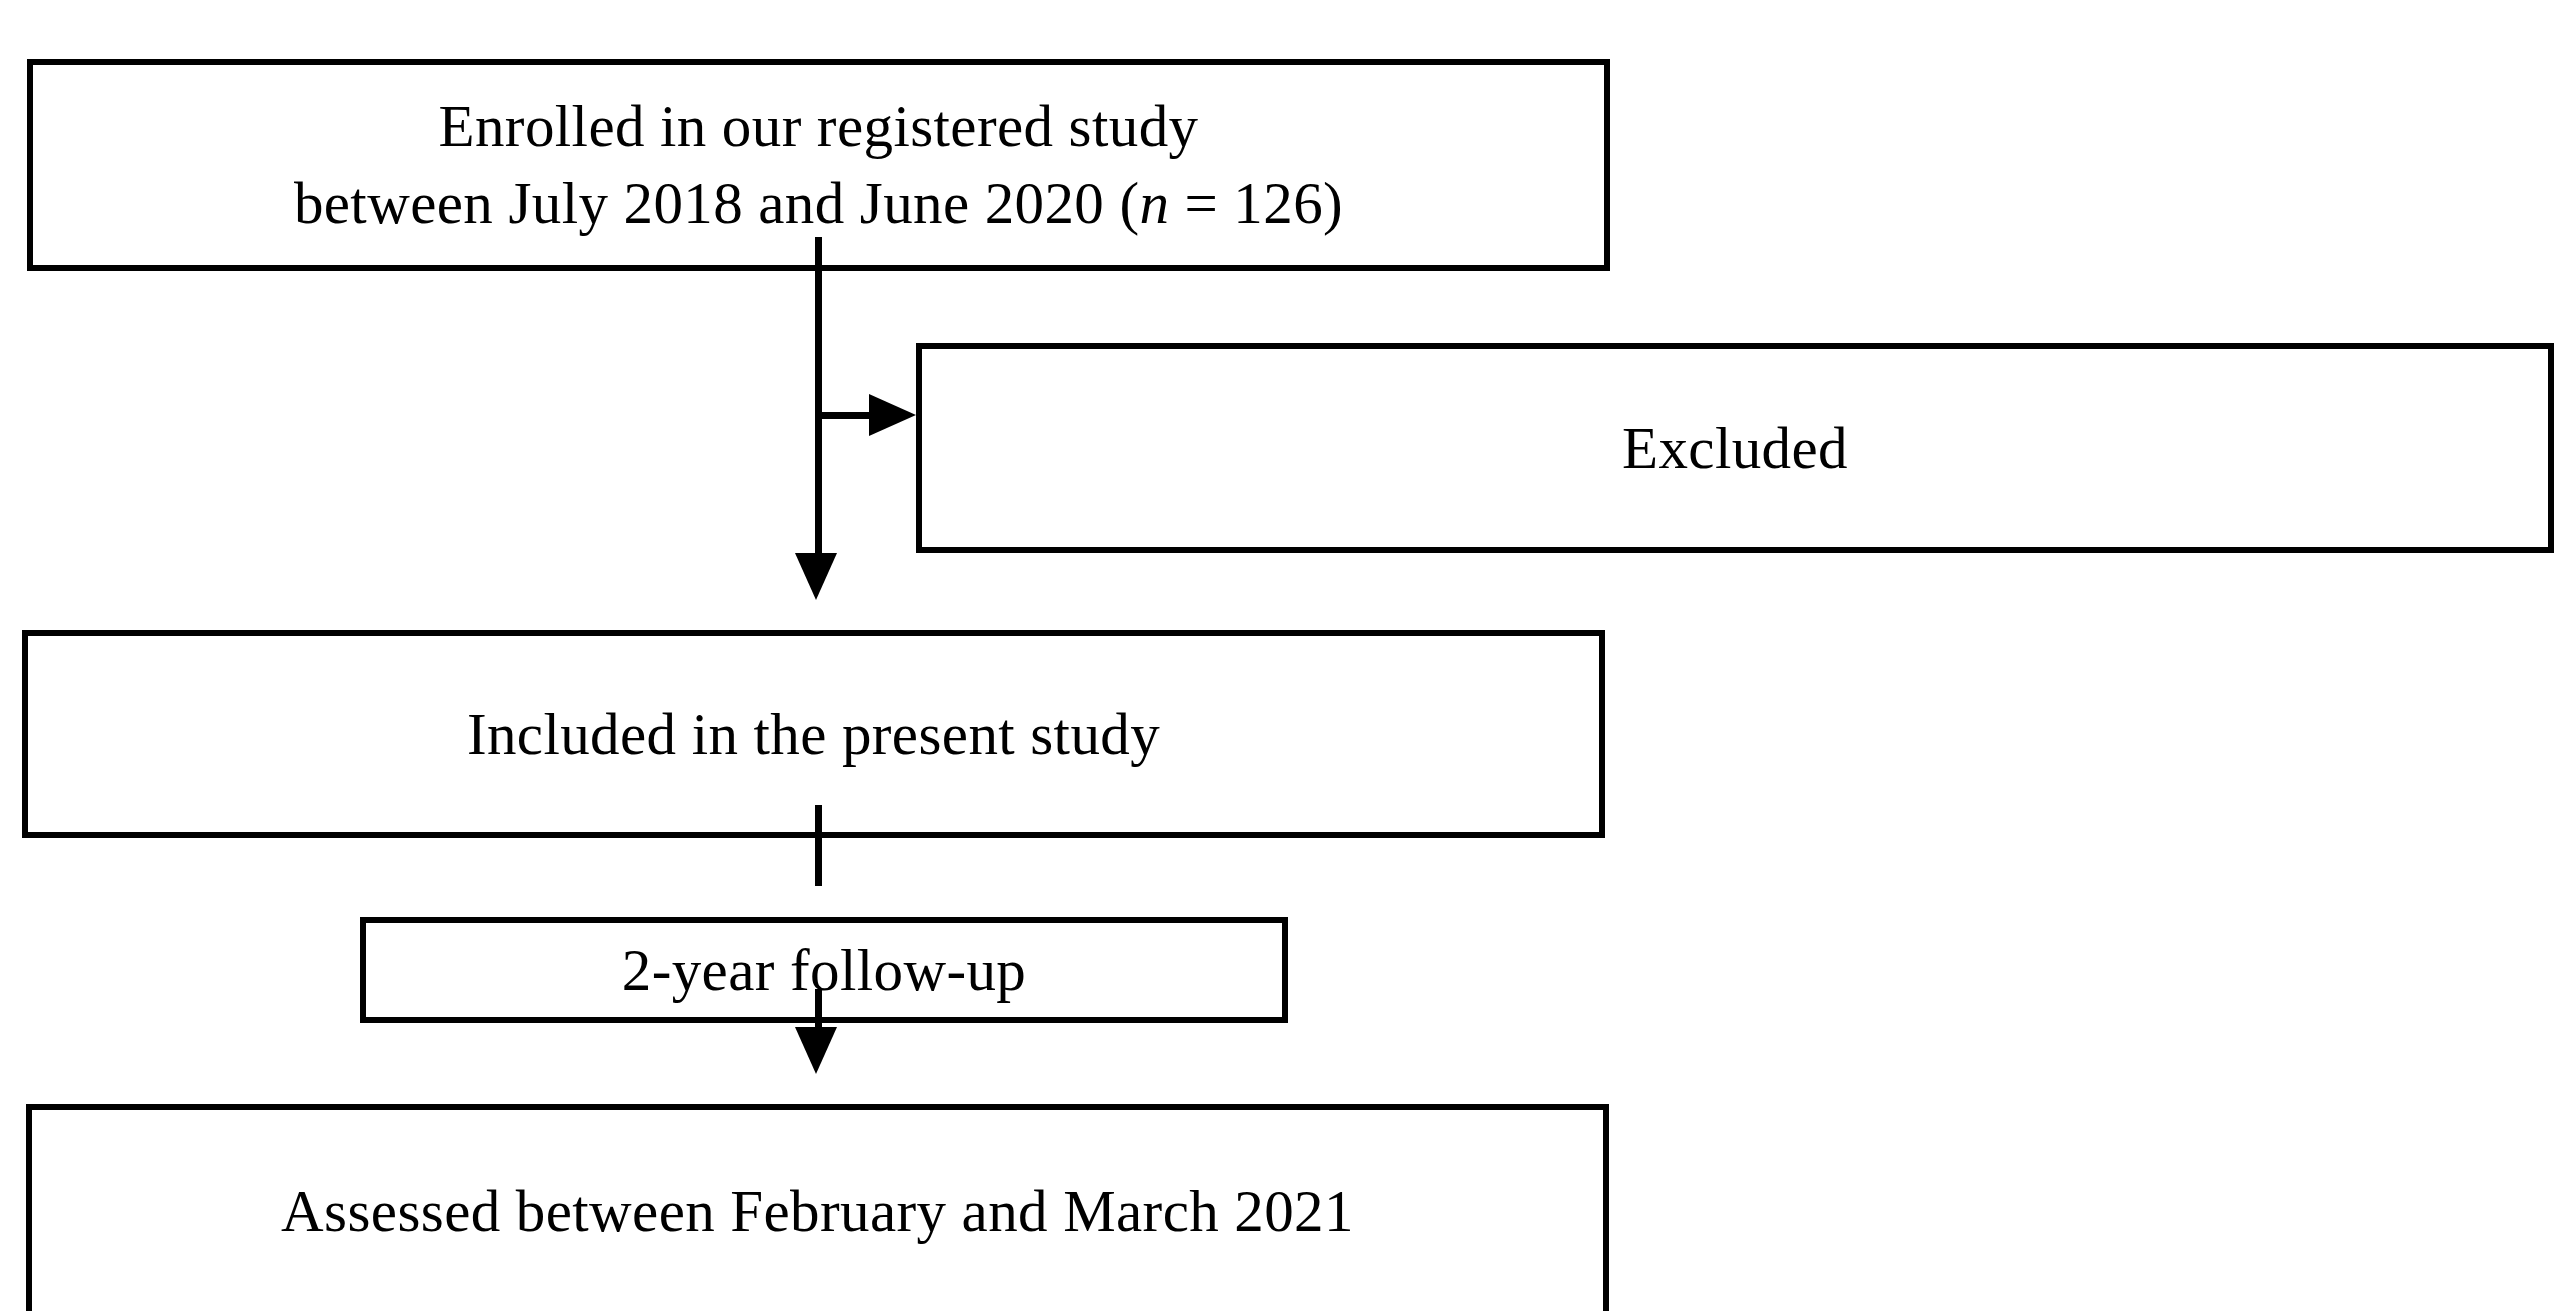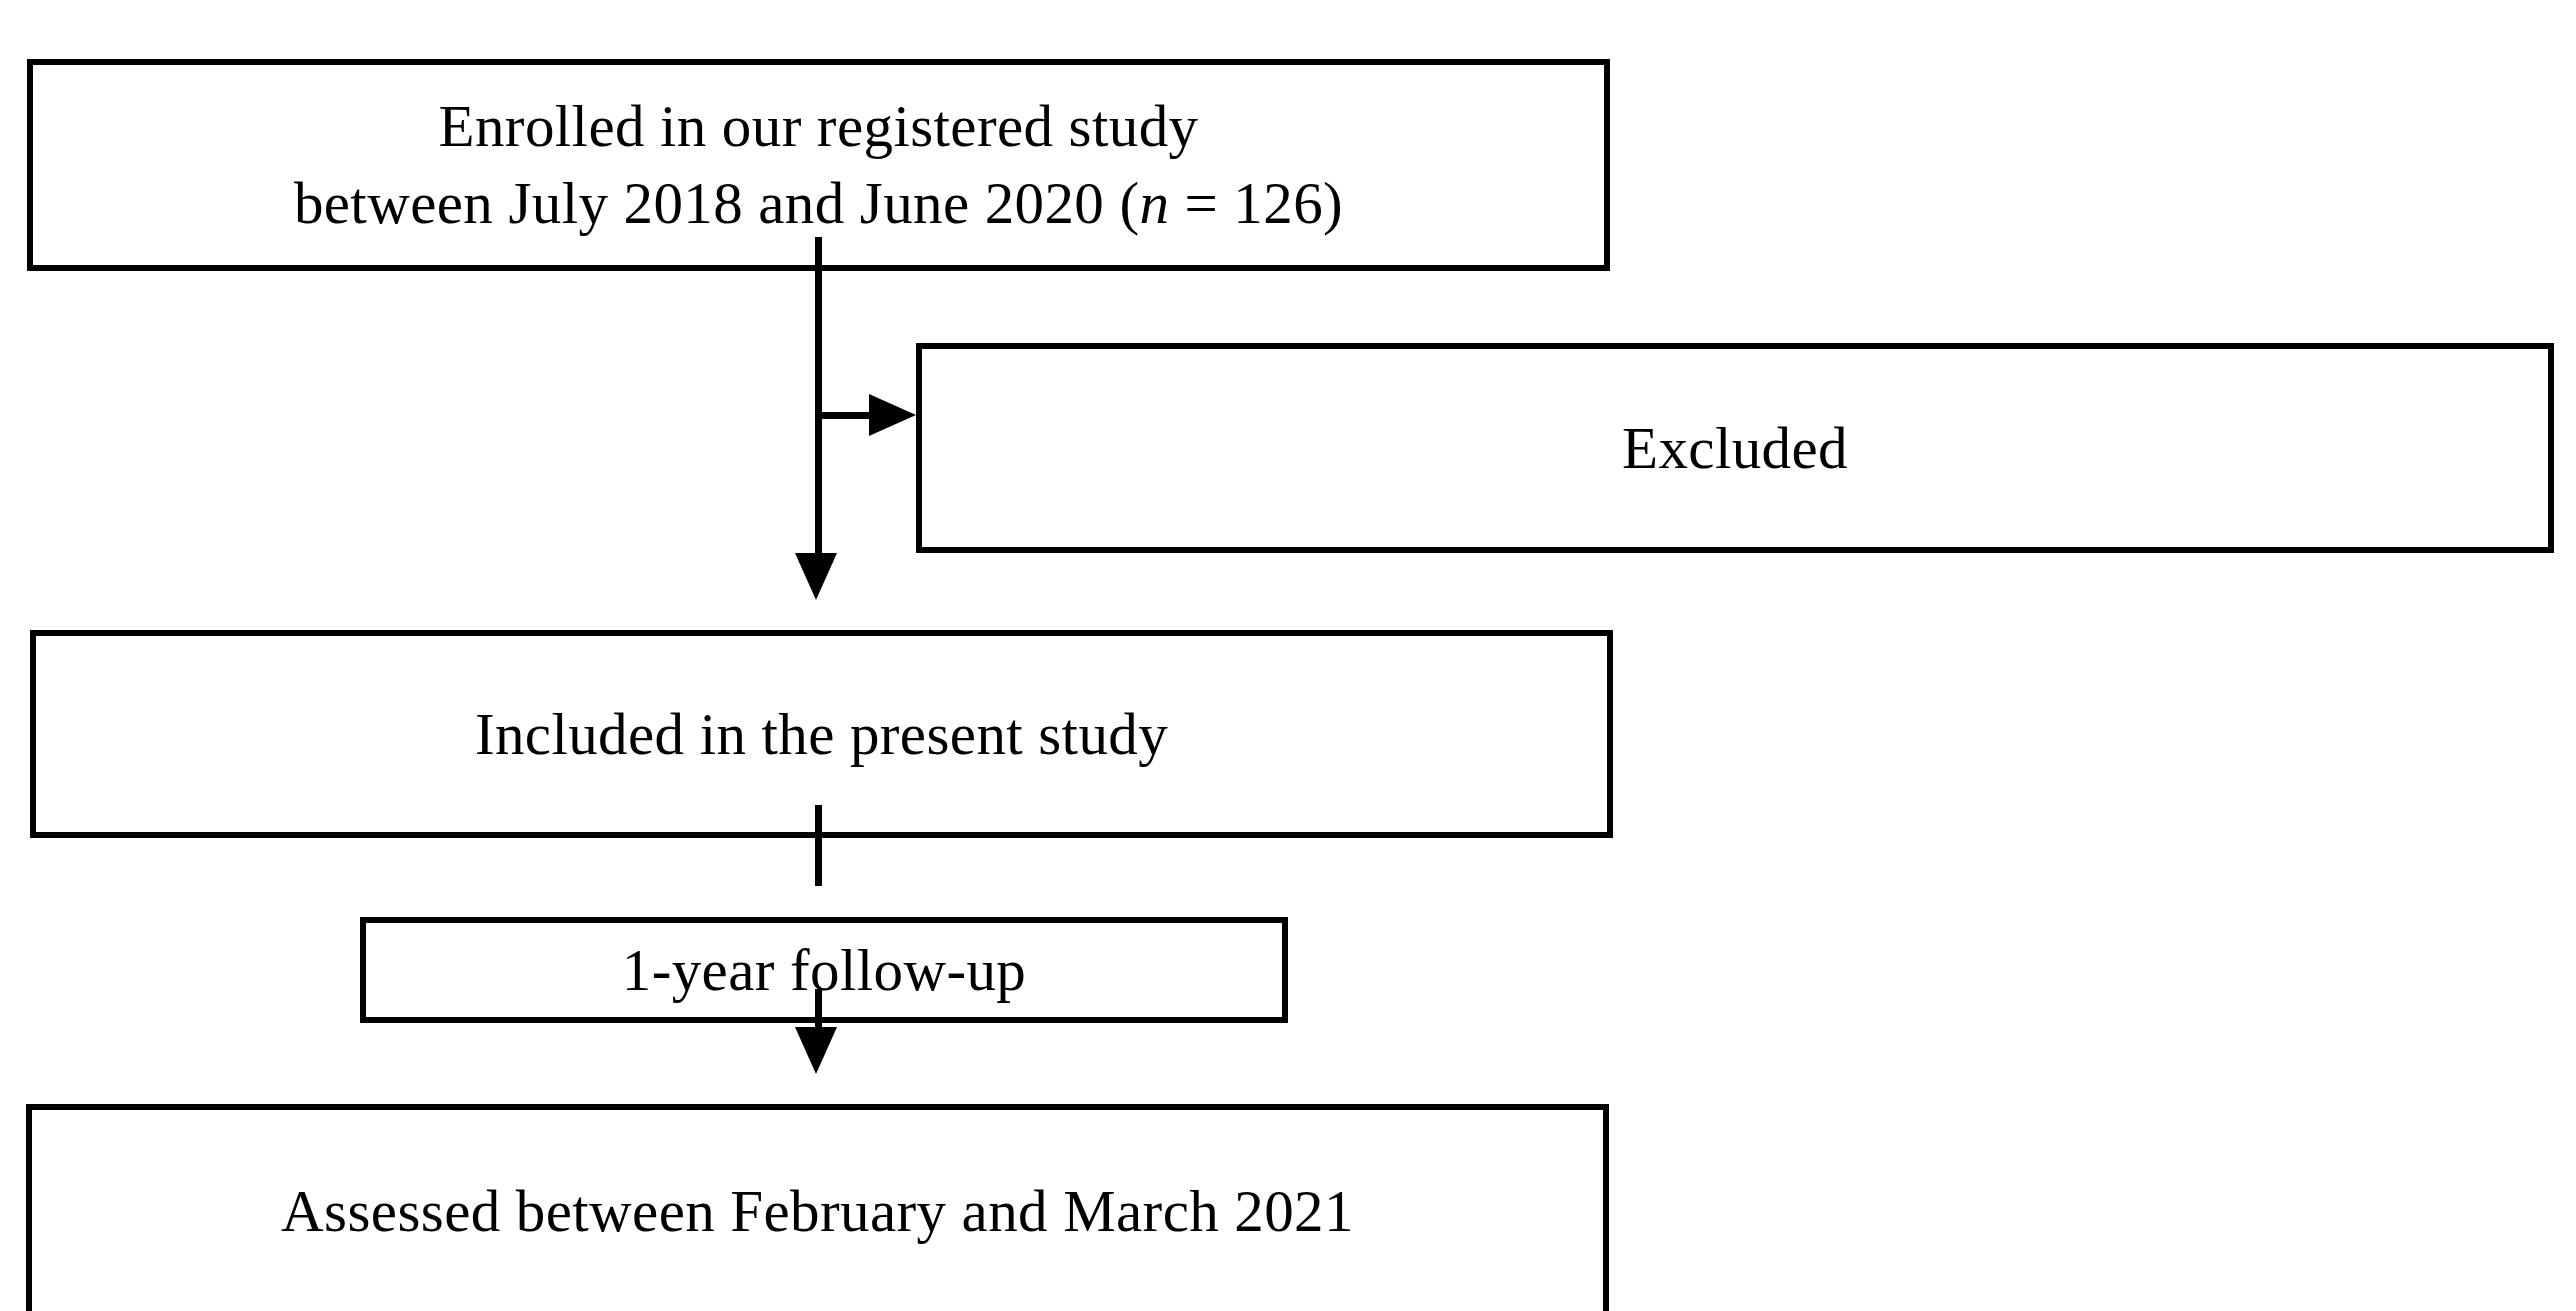--- a/index.html
+++ b/index.html
@@ -30,21 +30,21 @@
     line-height: 1.3;
     letter-spacing: 0.4px;
     margin-top: 32px;
   }
   .line { white-space: nowrap; }
   .nvar { font-style: italic; }
 
   
   .b-enrolled { left: 27px;   top: 27px;   width: 1583px; height: 212px; }
   .b-excluded { left: 916px; top: 311px;  width: 1638px; height: 210px; text-align: right; }
-  .b-included { left: 30px;   top: 598px;  width: 1583px; height: 208px; }
+  .b-included { left: 22px;   top: 598px;  width: 1583px; height: 208px; }
   .b-followup { left: 360px;  top: 885px; width: 928px; height: 106px; }
   .b-assessed { left: 26px;   top: 1072px; width: 1583px; height: 214px; }
 
   
   .conn {
     position: absolute;
     background: var(--border, #000000);
   }
   .c-v1 { left: 815px; top: 237px;  width: 6.5px;  height: 319px; }
   .c-h1 { left: 818px; top: 412px;  width: 52px; height: 6.5px; }
@@ -90,21 +90,21 @@
     <div class="line">Excluded</div>
   </div>
 
   <div class="box b-included">
     <div class="line">Included in the present study</div>
   </div>
 
   <div class="conn c-v2"></div>
 
   <div class="box b-followup">
-    <div class="line">1-year follow-up</div>
+    <div class="line">2-year follow-up</div>
   </div>
 
   <div class="conn c-v3"></div>
   <div class="arrow-down a-v3"></div>
 
   <div class="box b-assessed">
     <div class="line">Assessed between February and March 2021</div>
   </div>
 
 </div>

